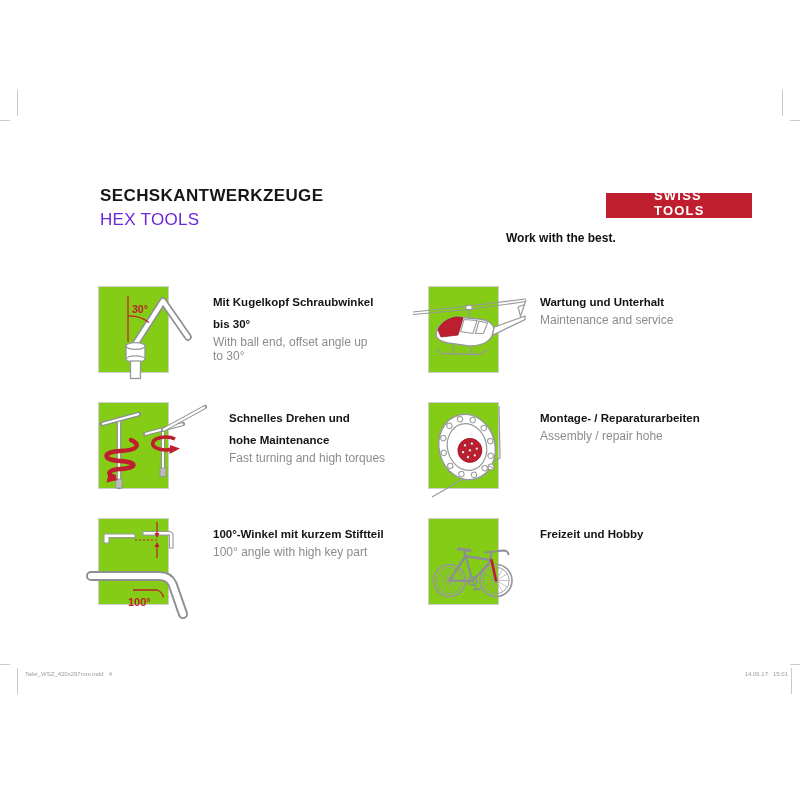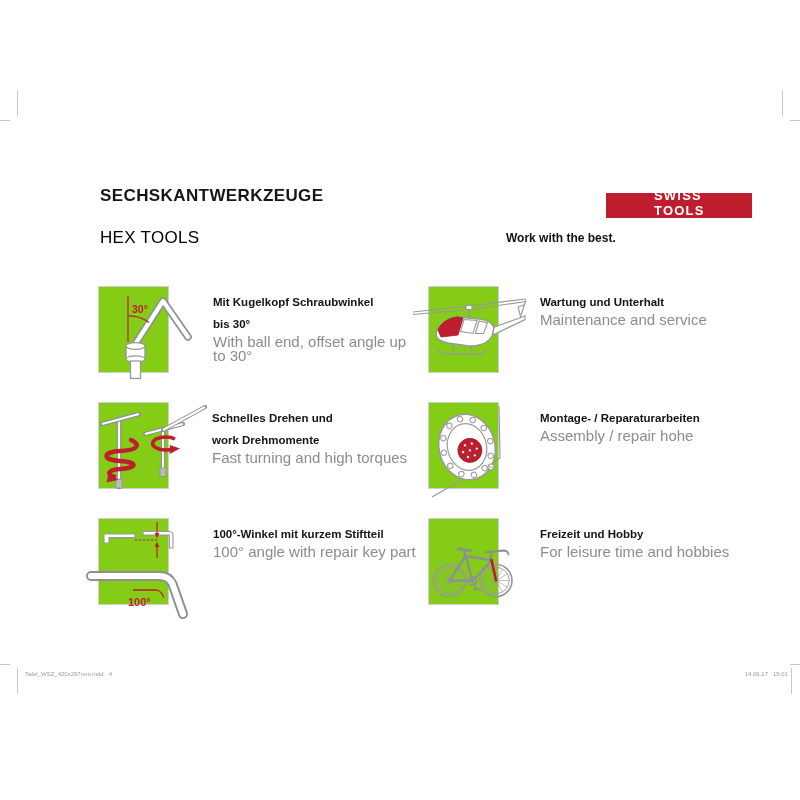--- a/index.html
+++ b/index.html
@@ -8,38 +8,38 @@
   .sheet { position:relative; width:800px; height:800px; background:#fff; overflow:hidden; }
 
   
   .crop { position:absolute; background:#c9c9c9; }
   .crop.v { width:1px; height:26px; }
   .crop.h { height:1px; width:10px; }
 
   
   .title-block { position:absolute; left:100px; top:186px; }
   .title-de { font-size:17px; font-weight:bold; color:#161616; letter-spacing:.4px; }
-  .title-en { font-size:17px; font-weight:400; color:#000000; margin-top:22px; letter-spacing:.3px; }
+  .title-en { font-size:17px; font-weight:400; color:#6d28d9; margin-top:4px; letter-spacing:.3px; }
 
   .logo-bar { position:absolute; left:606px; top:193px; width:146px; height:25px;
     background:#be1e2d; display:flex; align-items:center; justify-content:flex-end;
     padding-right:8px; color:#fff;flex-direction:column; }
   .logo-pb { font-weight:800; font-size:13.5px; letter-spacing:.5px;
     border:1.5px solid #fff; padding:0 1.5px; border-radius:2px; margin-right:5px; line-height:13px; }
   .logo-swiss { font-weight:bold; font-size:13px; letter-spacing:1.2px;margin-left:48px; }
   .tagline { position:absolute; left:506px; top:231px; width:240px; text-align:left;
     font-size:12px; font-weight:bold; color:#111; }
 
   
   .art-box { position:absolute; width:71px; height:87px; border:1px solid #cfcfcf; background:#84cc16; }
   .art-box svg { overflow:visible; display:block; }
   .feat-text { position:absolute; width:215px; }
   .ft-title div { font-size:11.5px; font-weight:bold; color:#141414; line-height:14px; white-space:nowrap;margin-top:8px; }
   .ft-desc { margin-top:4px; }
-  .ft-desc div { font-size:15px; font-weight:400; color:#8c8c8c; line-height:14px; white-space:nowrap; }
+  .ft-desc div { font-size:12px; font-weight:400; color:#8c8c8c; line-height:14px; white-space:nowrap; }
 
   
   .foot { position:absolute; font-size:6px; color:#9b9b9b; white-space:pre; }
   .foot.left { left:25px; top:671px; }
   .foot.right { left:700px; top:671px; width:88px; text-align:right; }
 </style>
 </head>
 <body>
 
 <div class="sheet">
@@ -137,24 +137,24 @@
       <line x1="64" y1="27" x2="64" y2="71" stroke="#fff" stroke-width="2"></line>
       <line x1="46" y1="31" x2="84" y2="21" stroke="#8d9093" stroke-width="4.2" stroke-linecap="round"></line>
       <line x1="46" y1="31" x2="84" y2="21" stroke="#fff" stroke-width="2"></line>
       <line x1="64" y1="27" x2="106" y2="4" stroke="#8d9093" stroke-width="4.2" stroke-linecap="round"></line>
       <line x1="64" y1="27" x2="106" y2="4" stroke="#fff" stroke-width="2"></line>
       <rect x="61" y="65" width="6" height="8.5" fill="#b9bbbd" stroke="#8d9093" stroke-width=".8"></rect>
       <path d="M76,36 A13,6.5 0 1 0 75,45.5" fill="none" stroke="#be1e2d" stroke-width="3.6"></path>
       <polygon points="71,42 81,45.5 70.5,51" fill="#be1e2d"></polygon>
     </svg>
   </div>
-  <div class="feat-text" style="left:212px;top:403px">
+  <div class="feat-text" style="left:229px;top:403px">
     <div class="ft-title">
       <div>Schnelles Drehen und</div>
-      <div>work Drehmomente</div>
+      <div>hohe Maintenance</div>
     </div>
     <div class="ft-desc">
       <div>Fast turning and high torques</div>
     </div>
   </div>
 
   <div class="art-box" style="left:428px;top:402px">
     <svg width="87" height="87" viewBox="0 0 87 87">
       <polyline points="70,3 71,55 3,94" fill="none" stroke="#97999b" stroke-width="1.2"></polyline>
       <g transform="rotate(-14 38 44)">
@@ -211,21 +211,21 @@
       <path d="M-8,57 L60,57 Q70,57 73.5,65 L84,95" fill="none" stroke="#fff" stroke-width="6.2" stroke-linejoin="round" stroke-linecap="round"></path>
       <path d="M34,71 L58,71 A10,10 0 0 1 64.5,78.5" fill="none" stroke="#be1e2d" stroke-width="1.3"></path>
       <text x="29" y="87" font-size="11" font-weight="bold" fill="#be1e2d">100°</text>
     </svg>
   </div>
   <div class="feat-text" style="left:213px;top:519px">
     <div class="ft-title">
       <div>100°-Winkel mit kurzem Stiftteil</div>
     </div>
     <div class="ft-desc">
-      <div>100° angle with repair key part</div>
+      <div>100° angle with high key part</div>
     </div>
   </div>
 
   <div class="art-box" style="left:428px;top:518px">
     <svg width="87" height="87" viewBox="0 0 87 87">
       <g stroke="#97999b" fill="none">
         <circle cx="20.5" cy="61.5" r="16" stroke-width="1.7"></circle>
         <circle cx="20.5" cy="61.5" r="13.2" stroke-width=".9"></circle>
         <circle cx="67" cy="61.5" r="16" stroke-width="1.7"></circle>
         <circle cx="67" cy="61.5" r="13.2" stroke-width=".9"></circle>
@@ -257,21 +257,18 @@
       <line x1="29.5" y1="30" x2="41" y2="31.5" stroke="#8d9093" stroke-width="3.2" stroke-linecap="round"></line>
       <circle cx="43.5" cy="62" r="4.3" fill="none" stroke="#8d9093" stroke-width="1.5"></circle>
       <line x1="43.5" y1="62" x2="47.5" y2="69.5" stroke="#8d9093" stroke-width="1.5"></line>
       <line x1="45" y1="70.5" x2="51" y2="70" stroke="#8d9093" stroke-width="2.2" stroke-linecap="round"></line>
     </svg>
   </div>
   <div class="feat-text" style="left:540px;top:519px">
     <div class="ft-title">
       <div>Freizeit und Hobby</div>
     </div>
-    <div class="ft-desc">
-      <div>For leisure time and hobbies</div>
-    </div>
   </div>
 
   <div class="foot left">Tafel_WSZ_420x297mm.indd   4</div>
   <div class="foot right">14.06.17   15:01</div>
 
 </div>
 
 </body></html>

